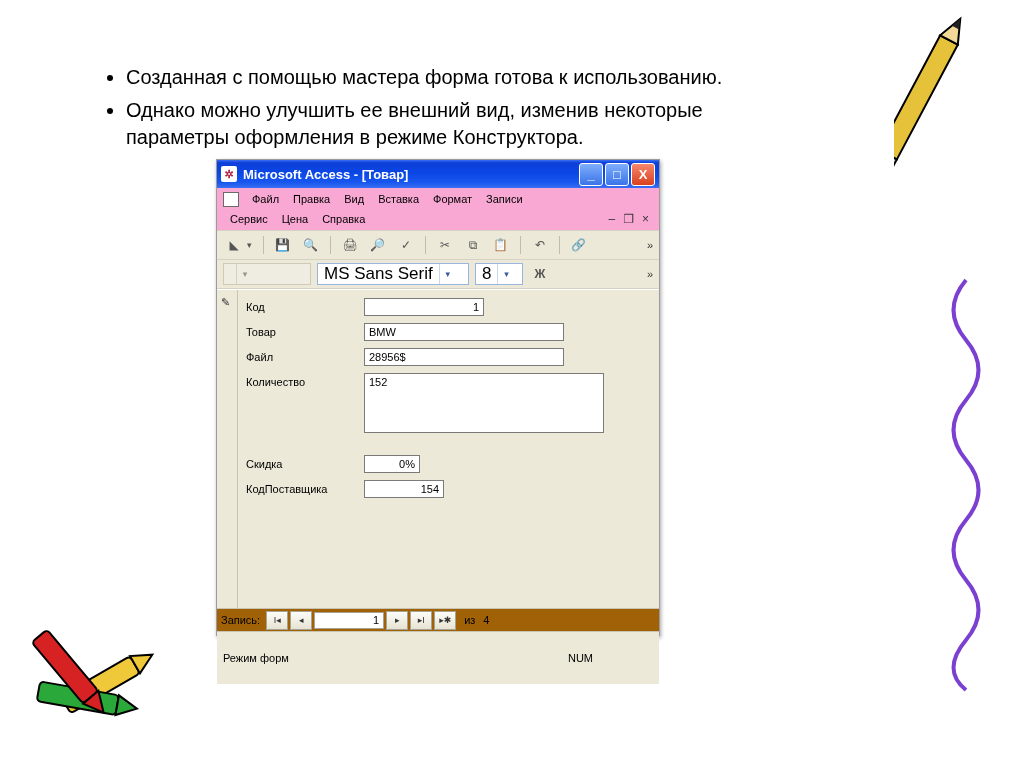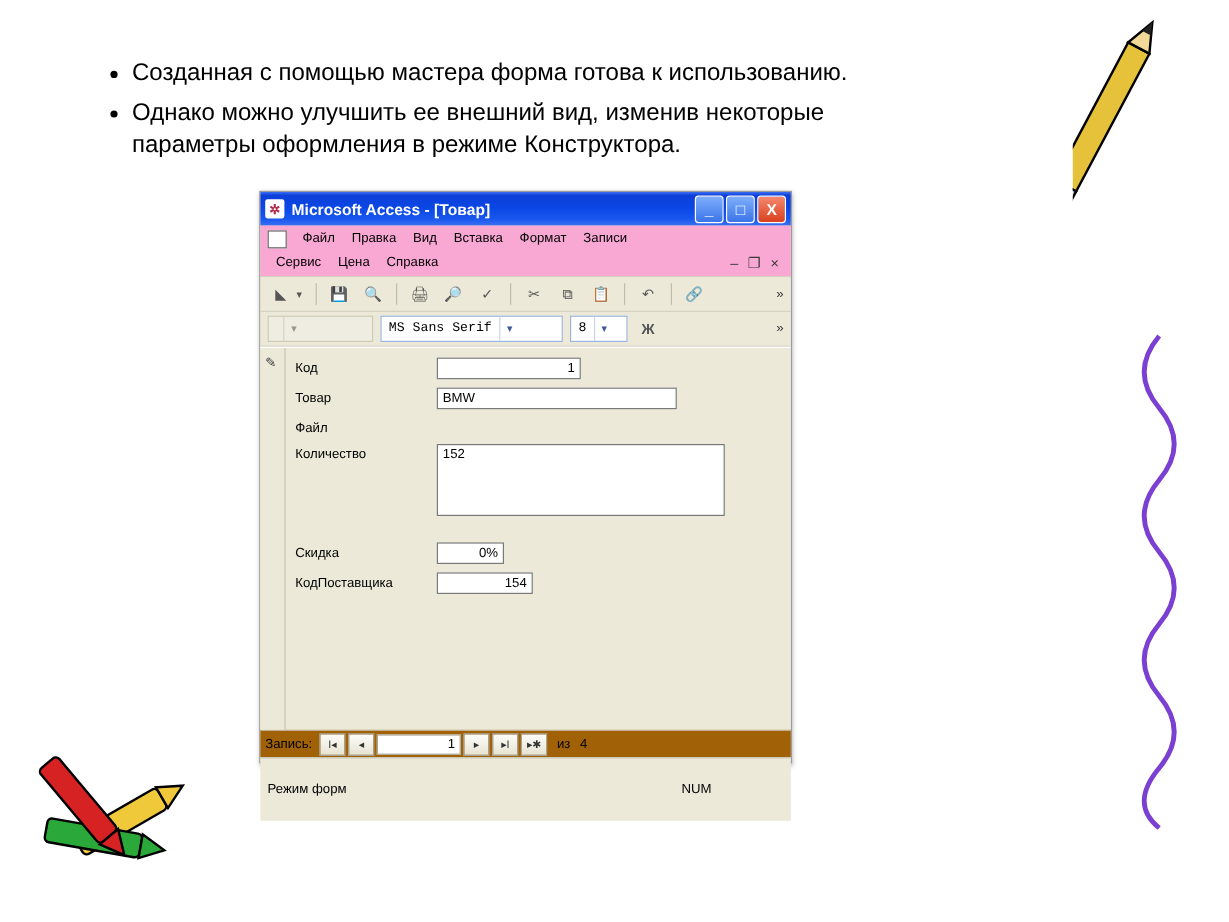--- a/index.html
+++ b/index.html
@@ -18,21 +18,21 @@
     inset: 0;
   }
   .bullets {
     position: absolute;
     left: 90px;
     top: 48px;
     width: 700px;
     font-size: 20px;
     line-height: 1.35;
   }
-  .bullets ul { margin: 0; padding-left: 20px; }
+  .bullets ul { margin: 16px; padding-left: 20px; }
   .bullets li { margin-bottom: 6px; }
 
   
   .win {
     position: absolute;
     left: 216px;
     top: 159px;
     width: 442px;
     height: 475px;
     border: 1px solid #9b9b9b;
@@ -132,21 +132,21 @@
     height: 20px;
     background: #fff;
     border: 1px solid #9bb5de;
     display: inline-flex; align-items: center;
     position: relative;
   }
   .combo.disabled {
     background:#efede1; border-color:#cfcab6;
   }
   .combo .val {
-    padding: 0 6px; font-size: 11px; color:#000;font-family:Liberation Mono, monospace;
+    padding: 0 6px; font-size: 17px; color:#000;
   }
   .combo .arrow {
     width: 16px; height: 100%;
     border-left: 1px solid #c9d6ec;
     display:flex; align-items:center; justify-content:center;
     font-size: 9px; color:#3b5998;
   }
   .combo.disabled .arrow { color:#9a9684; border-left-color:#d6d2c2; }
 
   
@@ -336,20 +336,21 @@
         <div class="row">
           <span class="lbl">Код</span>
           <input class="inp right" style="width: 120px;" value="1">
         </div>
         <div class="row">
           <span class="lbl">Товар</span>
           <input class="inp" style="width: 200px;" value="BMW">
         </div>
         <div class="row">
           <span class="lbl">Файл</span>
+          <input class="inp" style="width: 200px;" value="28956$">
         </div>
         <div class="row">
           <span class="lbl">Количество</span>
           <textarea class="inp" style="width: 240px; height: 60px; resize: none;">152</textarea>
         </div>
         <div class="row" style="margin-top:22px;">
           <span class="lbl">Скидка</span>
           <input class="inp right" style="width: 56px;" value="0%">
         </div>
         <div class="row">

